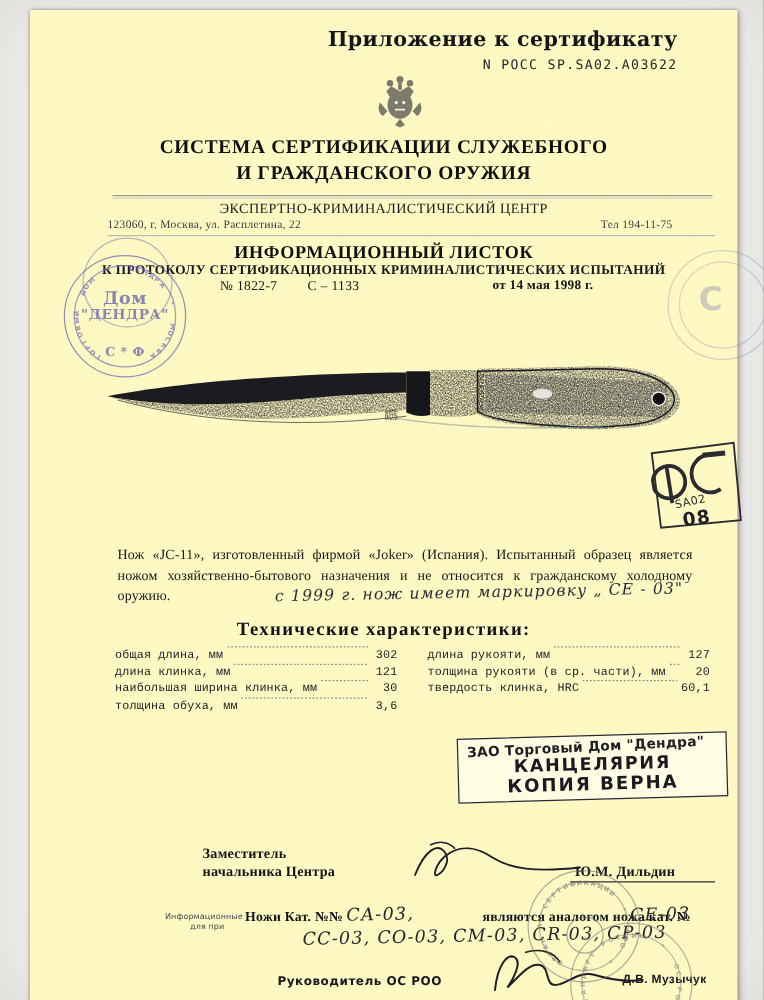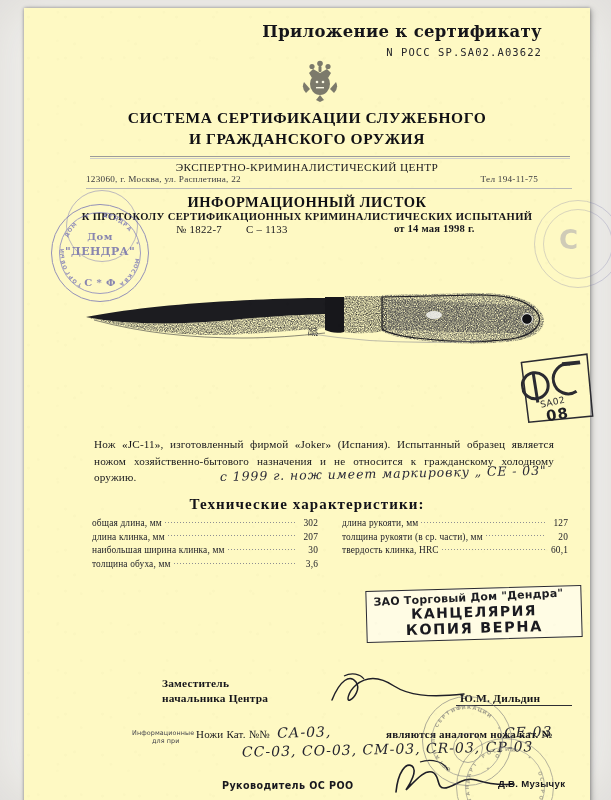--- a/index.html
+++ b/index.html
@@ -87,22 +87,22 @@
   }
 
   
   .spec-title{
     left:0;right:0;top:488px;font-size:15px;font-weight:700;
     letter-spacing:1.1px;color:#121218;
   }
   .spec-cols{left:68px;top:509px;width:476px;display:flex;gap:24px;}
   .spec-col{flex:1;}
   .spec-row{
-    display:flex;align-items:center;font-size:9.4px;color:#22222a;
-    line-height:13.6px;letter-spacing:.15px;
+    display:flex;align-items:flex-start;font-size:9.4px;color:#22222a;
+    line-height:13.6px;letter-spacing:.15px;font-family:Liberation Mono, monospace;
   }
   .spec-lbl{white-space:nowrap;}
   .spec-dots{
     flex:1;margin:0 3px 3px 3px;height:1px;
     background-image:linear-gradient(to right,#8f8f92 38%,transparent 0%);
     background-size:3px 1px;background-repeat:repeat-x;
   }
   .spec-val{white-space:nowrap;min-width:20px;text-align:right;}
 
   
@@ -144,21 +144,21 @@
     font-weight:700;color:#18181e;letter-spacing:.3px;
   }
   .scribble{position:absolute;pointer-events:none;}
 
   
   .note-pre{
     left:108px;top:721px;font-family:"DejaVu Sans",sans-serif;font-size:6.4px;
     color:#44444c;line-height:8px;letter-spacing:.1px;
   }
   .note-pre .ln2{padding-left:20px;}
-  .note-a{left:172px;top:720px;font-size:11px;font-weight:400;color:#15151b;letter-spacing:.2px;}
+  .note-a{left:172px;top:720px;font-size:11px;font-weight:700;color:#15151b;letter-spacing:.2px;}
   .note-b{left:362px;top:720px;font-size:11px;font-weight:700;color:#15151b;letter-spacing:.2px;}
   .hw1{
     left:253px;top:716px;font-family:"DejaVu Serif",serif;font-style:italic;
     font-size:14px;color:#24242f;letter-spacing:1px;transform:rotate(-1.4deg);
   }
   .hw2{
     left:218px;top:733px;font-family:"DejaVu Serif",serif;font-style:italic;
     font-size:14px;color:#24242f;letter-spacing:1px;transform:rotate(-1.1deg);white-space:nowrap;
   }
   .hw3{
@@ -295,21 +295,21 @@
   <div class="ab spec-cols">
     <div class="spec-col">
       <div class="spec-row">
         <span class="spec-lbl">общая длина, мм</span>
         <span class="spec-dots"></span>
         <span class="spec-val">302</span>
       </div>
       <div class="spec-row">
         <span class="spec-lbl">длина клинка, мм</span>
         <span class="spec-dots"></span>
-        <span class="spec-val">207</span>
+        <span class="spec-val">121</span>
       </div>
       <div class="spec-row">
         <span class="spec-lbl">наибольшая ширина клинка, мм</span>
         <span class="spec-dots"></span>
         <span class="spec-val">30</span>
       </div>
       <div class="spec-row">
         <span class="spec-lbl">толщина обуха, мм</span>
         <span class="spec-dots"></span>
         <span class="spec-val">3,6</span>
@@ -366,21 +366,21 @@
   <div class="ab sig2-lbl">Руководитель ОС РОО</div>
   <svg class="scribble" style="left:366px;top:750px;" width="130" height="42">
     <path d="M6 34 C8 14 16 4 22 8 C28 12 20 26 16 32 C26 22 34 12 42 14
              C50 16 46 30 54 30 C64 30 72 18 86 22 C96 25 108 28 124 26" fill="none" stroke="#1e1e27" stroke-width="1.6" stroke-linecap="round"></path>
     <path d="M30 4 C42 0 54 4 58 12" fill="none" stroke="#1e1e27" stroke-width="1.3"></path>
   </svg>
   <div class="ab sig2-name">Д.В. Музычук</div>
 
   <div class="rstamp blue" style="left:27px;top:196px;width:96px;height:96px;opacity:.72;">
     <div class="inner"></div>
-    <div class="stamp-txt" style="top:26px;font-size:10px;">Дом</div>
+    <div class="stamp-txt" style="top:26px;font-size:14px;">Дом</div>
     <div class="stamp-txt" style="top:40px;font-size:11px;">"ДЕНДРА"</div>
     <div class="stamp-txt" style="top:58px;font-size:10px;margin-top:14px;">С * Ф</div>
     <div id="dendra-arc">
           <span class="circ-word" style="color: rgb(106, 104, 180); font-size: 5.2px; transform: translate(-20.5px, 35.507px) rotate(210deg);">Т</span>
           <span class="circ-word" style="color: rgb(106, 104, 180); font-size: 5.2px; transform: translate(-25.5631px, 32.0551px) rotate(218.571deg);">О</span>
           <span class="circ-word" style="color: rgb(106, 104, 180); font-size: 5.2px; transform: translate(-30.0551px, 27.8871px) rotate(227.143deg);">Р</span>
           <span class="circ-word" style="color: rgb(106, 104, 180); font-size: 5.2px; transform: translate(-33.8758px, 23.0961px) rotate(235.714deg);">Г</span>
           <span class="circ-word" style="color: rgb(106, 104, 180); font-size: 5.2px; transform: translate(-36.9397px, 17.7892px) rotate(244.286deg);">О</span>
           <span class="circ-word" style="color: rgb(106, 104, 180); font-size: 5.2px; transform: translate(-39.1785px, 12.085px) rotate(252.857deg);">В</span>
           <span class="circ-word" style="color: rgb(106, 104, 180); font-size: 5.2px; transform: translate(-40.5421px, 6.11073px) rotate(261.429deg);">Ы</span>

